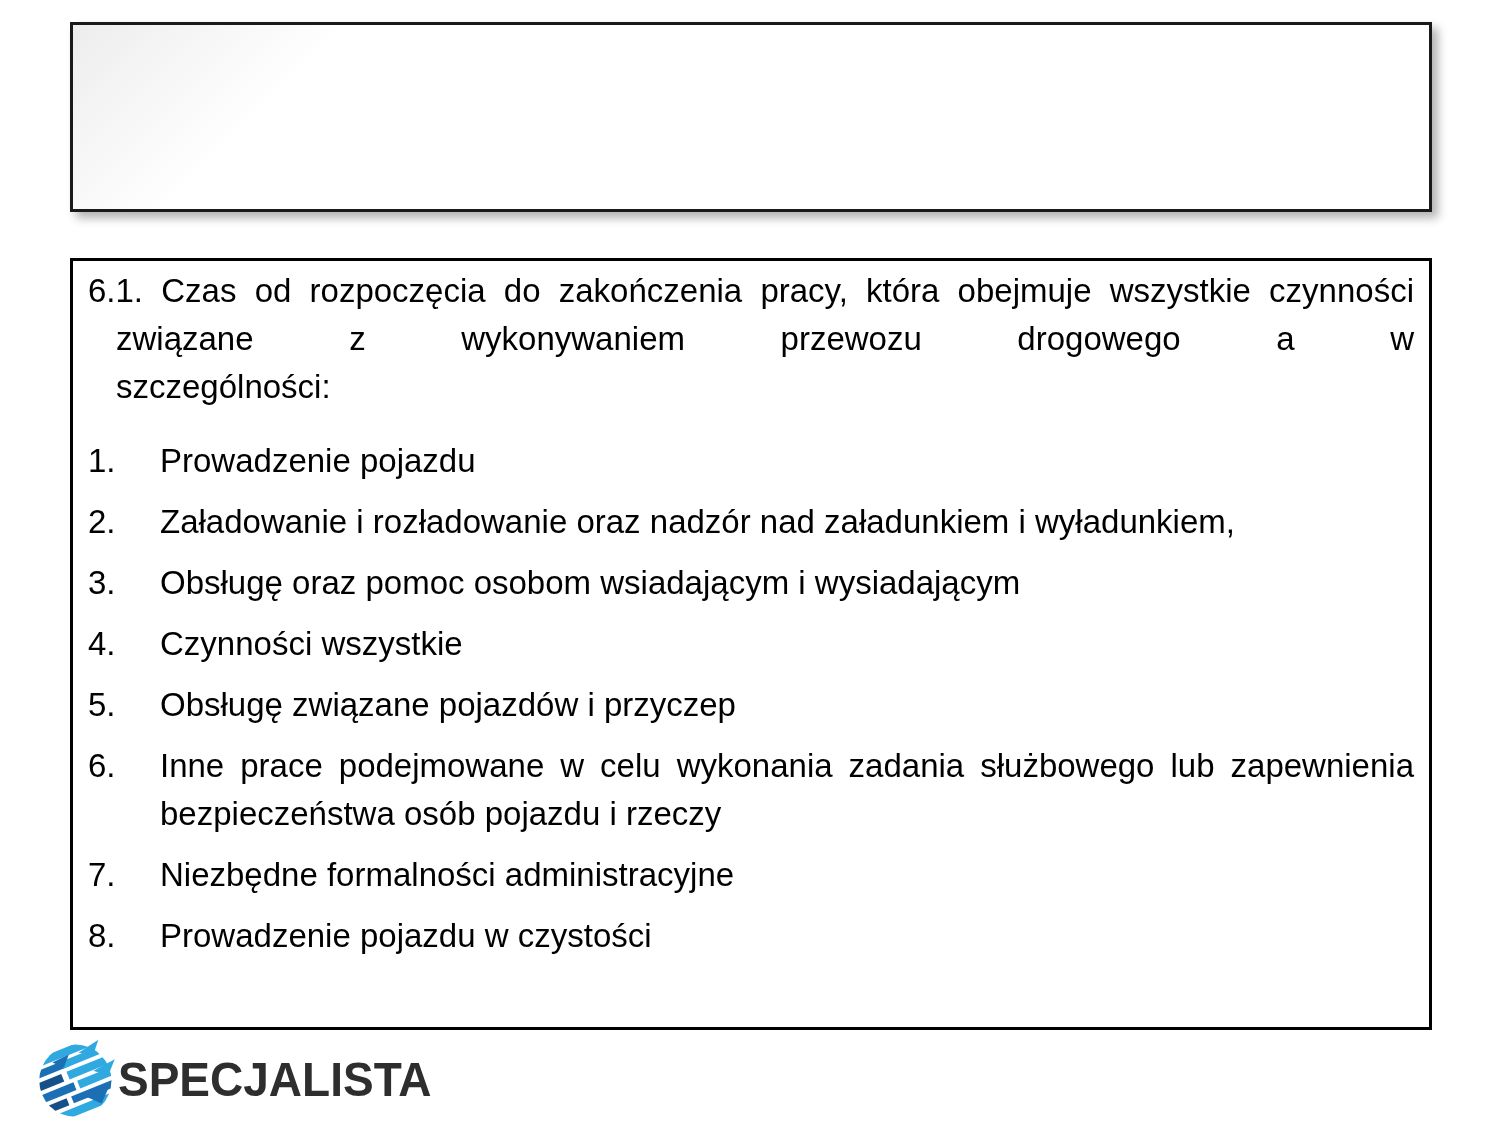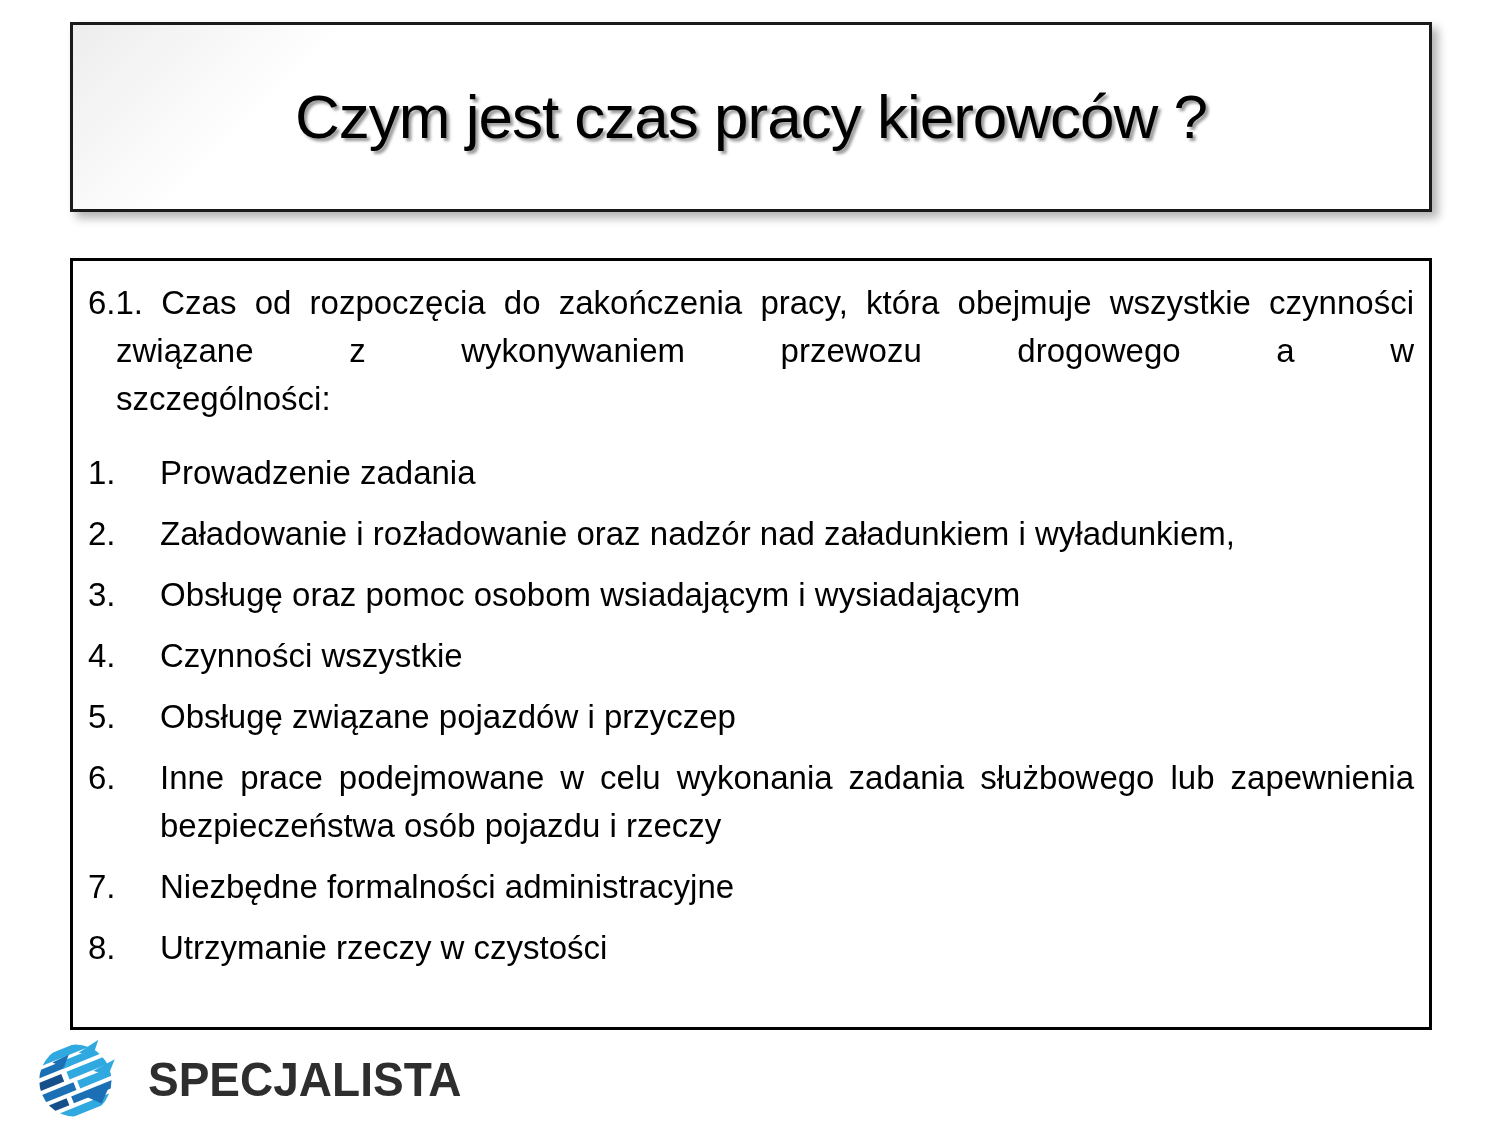--- a/index.html
+++ b/index.html
@@ -44,21 +44,21 @@
   
   .body-box {
     position: absolute;
     left: 70px;
     top: 258px;
     width: 1362px;
     height: 772px;
     box-sizing: border-box;
     border: 3px solid #000000;
     background: #ffffff;
-    padding: 18px 15px 0 15px;
+    padding: 6px 15px 0 15px;
     color: #000000;
     font-size: 33px;
     line-height: 48px;
   }
   .intro-just {
     padding-left: 28px;
     text-indent: -28px;
     text-align: justify;
     text-align-last: justify;
   }
@@ -79,51 +79,49 @@
     text-align-last: left;
   }
 
   
   .logo {
     position: absolute;
     left: 36px;
     top: 1038px;
     display: flex;
     align-items: center;
-    gap: 30px;
   }
   .logo-icon {
     width: 82px;
     height: 82px;
     display: block;
   }
   .logo-text {
     font-size: 46px;
     font-weight: bold;
     letter-spacing: 0px;
     color: #2e2e2e;
     transform: scaleY(1.05);
   }
 </style>
 </head>
 <body>
 
 <div class="slide">
 
   <div class="title-box">
-    <div class="title-line">Czym jest czas pracy kierowców ?</div>
   </div>
 
   <div class="body-box">
     <div class="intro-just">6.1. Czas od rozpoczęcia do zakończenia pracy, która obejmuje wszystkie czynności związane z wykonywaniem przewozu drogowego a w</div>
     <div class="intro-tail">szczególności:</div>
 
     <div class="num-item" style="margin-top:26px;">
       <span class="num">1.</span>
-      <span class="itxt">Prowadzenie zadania</span>
+      <span class="itxt">Prowadzenie pojazdu</span>
     </div>
     <div class="num-item">
       <span class="num">2.</span>
       <span class="itxt">Załadowanie i rozładowanie oraz nadzór nad załadunkiem i wyładunkiem,</span>
     </div>
     <div class="num-item">
       <span class="num">3.</span>
       <span class="itxt">Obsługę oraz pomoc osobom wsiadającym i wysiadającym</span>
     </div>
     <div class="num-item">
@@ -137,21 +135,21 @@
     <div class="num-item">
       <span class="num">6.</span>
       <span class="itxt">Inne prace podejmowane w celu wykonania zadania służbowego lub zapewnienia bezpieczeństwa osób pojazdu i rzeczy</span>
     </div>
     <div class="num-item">
       <span class="num">7.</span>
       <span class="itxt">Niezbędne formalności administracyjne</span>
     </div>
     <div class="num-item">
       <span class="num">8.</span>
-      <span class="itxt">Utrzymanie rzeczy w czystości</span>
+      <span class="itxt">Prowadzenie pojazdu w czystości</span>
     </div>
   </div>
 
   <div class="logo">
     <svg class="logo-icon" viewBox="0 0 100 100">
       <defs>
         <clipPath id="globeClip">
             <circle cx="48" cy="52" r="44"></circle>
           </clipPath>
       </defs>

